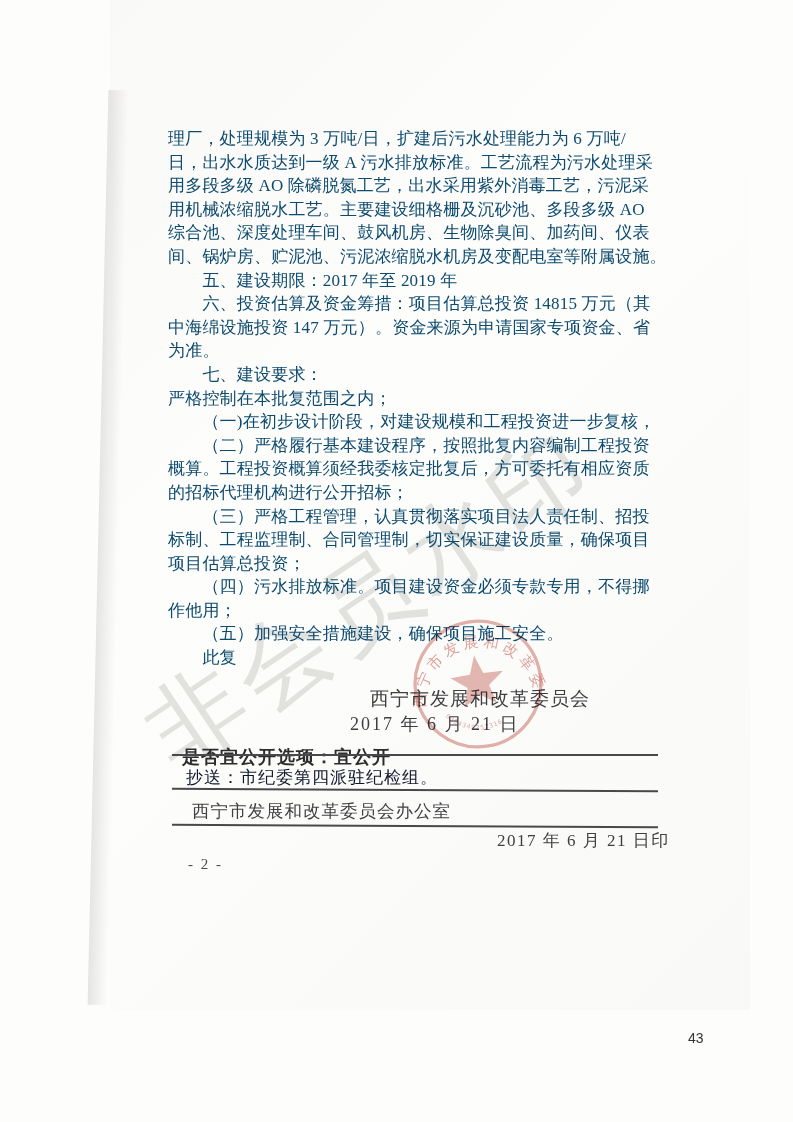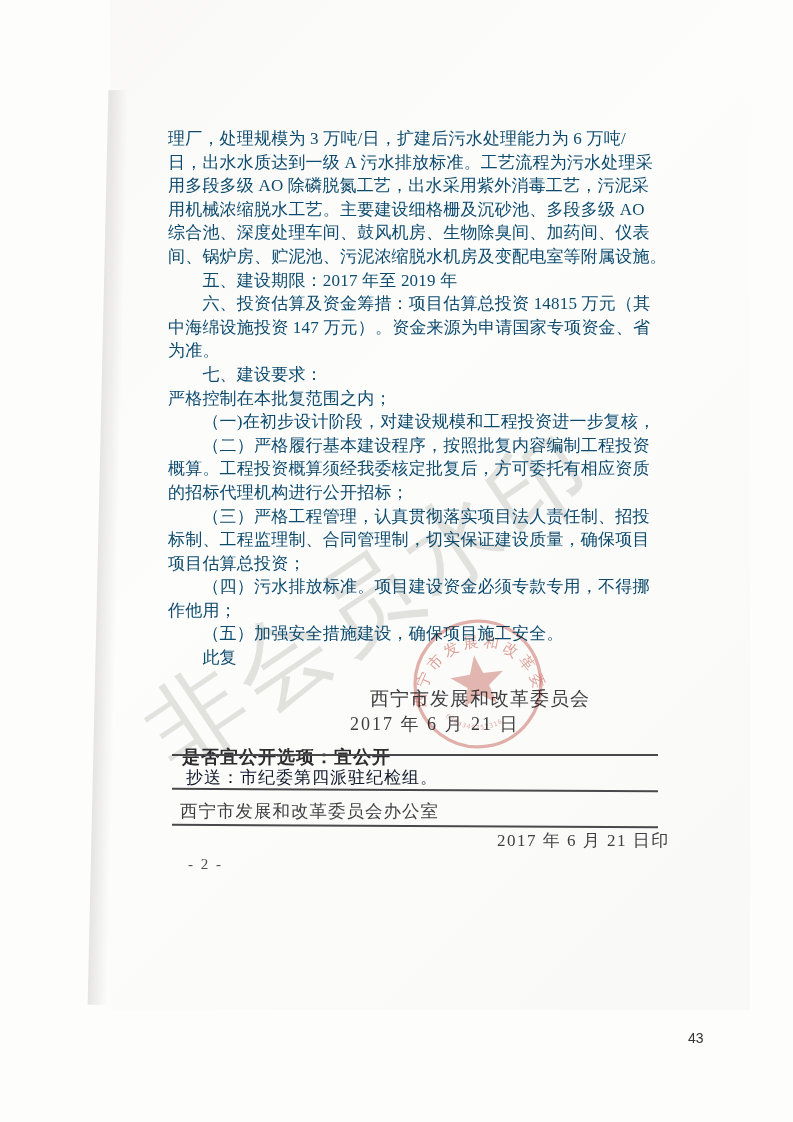--- a/index.html
+++ b/index.html
@@ -37,21 +37,21 @@
   
   .publicity{position:absolute;left:182px;top:724px;z-index:2;color:#2c2c2e;
     font-family:"Liberation Sans","DejaVu Sans",sans-serif;font-weight:bold;
     font-size:18px;letter-spacing:1px;white-space:nowrap;margin-top:21px;}
   .rule{position:absolute;left:172px;width:486px;height:2px;background:#49494b;z-index:2;}
   .rule1{top:754px;}
   .rule2{top:789px;transform:rotate(0.3deg);}
   .rule3{top:825px;transform:rotate(0.3deg);}
   .cc-line{position:absolute;left:186px;top:766px;z-index:2;color:#0f172a;
     font-size:17px;letter-spacing:1px;white-space:nowrap;}
-  .issuer{position:absolute;left:180px;top:799px;z-index:2;color:#3f3f42;
+  .issuer{position:absolute;left:192px;top:799px;z-index:2;color:#3f3f42;
     font-size:17.5px;letter-spacing:1px;white-space:nowrap;font-family:Liberation Mono, monospace;}
   .print-date{position:absolute;left:497px;top:829px;z-index:2;color:#3f3f42;
     font-size:17px;letter-spacing:1.5px;white-space:nowrap;}
   .page-num{position:absolute;left:188px;top:856px;z-index:2;color:#4c4c4e;
     font-size:15px;letter-spacing:2px;white-space:nowrap;}
   .viewer-num{position:absolute;left:688px;top:1030px;color:#333;z-index:2;
     font-family:"Liberation Sans","DejaVu Sans",sans-serif;font-size:14px;}
 </style>
 </head>
 <body>

